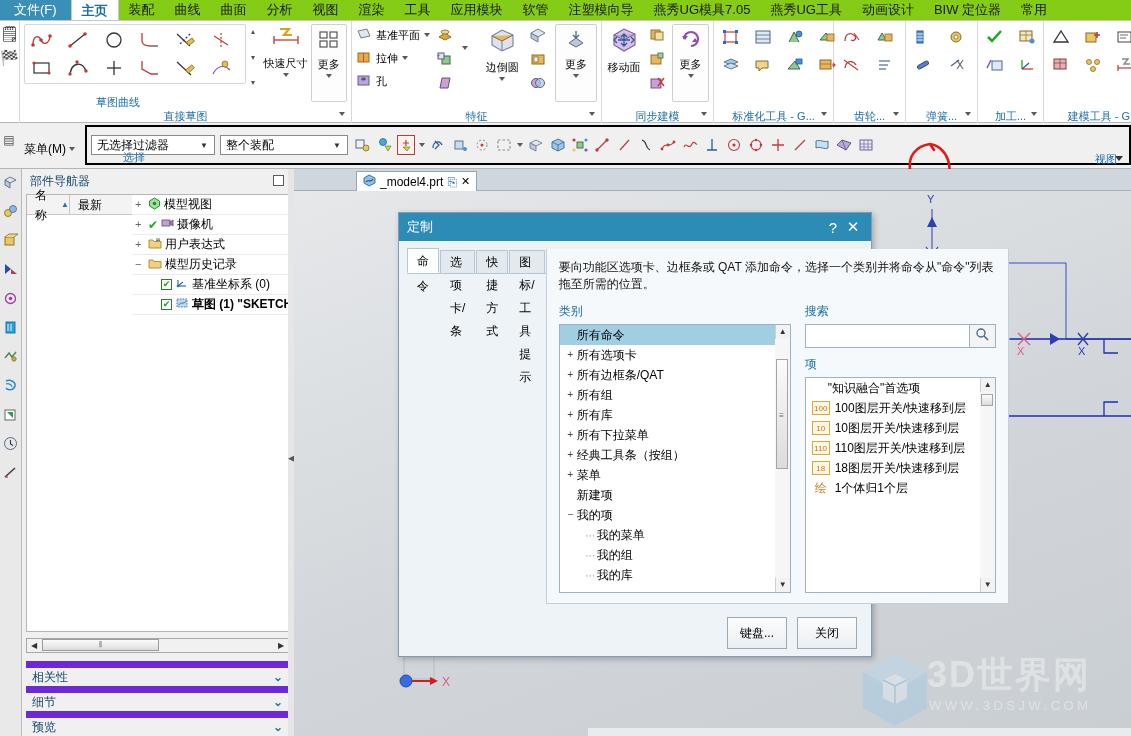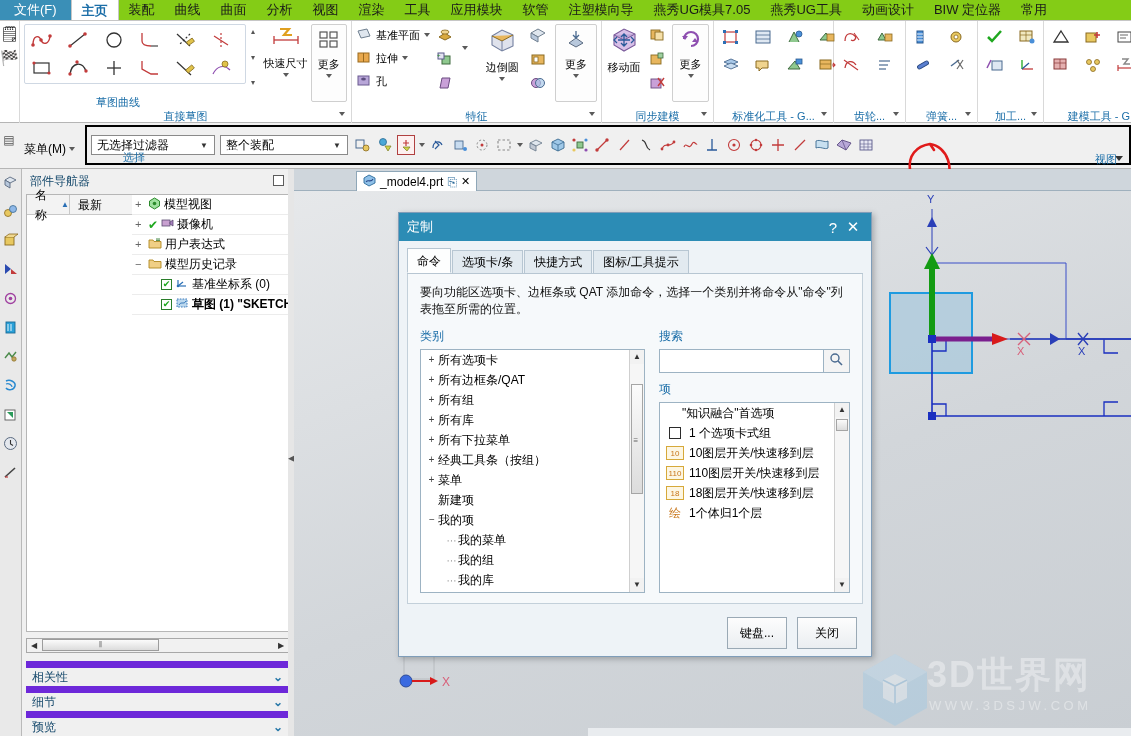--- a/index.html
+++ b/index.html
@@ -177,21 +177,21 @@
     position:absolute; left:398px; top:212px; width:474px; height:445px;
     background:#eef3f7; border:1px solid #7f9db9;
     box-shadow:2px 2px 6px rgba(0,0,0,.25);
     display:flex; flex-direction:column;
   }
   .dlg-title{ height:28px; background:#2c8cb5; color:#fff; display:flex;
     align-items:center; padding:0 8px; font-size:13px; }
   .dlg-title .t{ flex:1; }
   .dlg-title .btn{ width:20px; text-align:center; font-size:15px; cursor:default; }
   .dlg-body{ flex:1; background:#eef3f7; padding:8px 8px 6px 8px;
-    display:flex; flex-direction:column; }
+    display:flex; flex-direction:row; }
   .dlg-tabs{ display:flex; align-items:flex-end; height:25px;
     border-bottom:1px solid #b7c6d2; }
   .dtab{ height:23px; line-height:23px; padding:0 9px; font-size:12px;
     background:#e2eaf0; border:1px solid #b7c6d2; border-bottom:none;
     margin-right:1px; }
   .dtab.active{ background:#fdfefe; height:25px; line-height:25px; border-bottom:1px solid #fdfefe;}
   .dlg-inner{ flex:1; background:#f6f9fb; border:1px solid #c3d0da; border-top:none;
     padding:10px 12px; display:flex; flex-direction:column; }
   .dlg-desc{ font-size:12px; line-height:17px; color:#111; margin-bottom:10px; }
   .dlg-cols{ flex:1; display:flex; gap:14px; }
@@ -1262,20 +1262,24 @@
 
       <div class="dlg-inner">
         <div class="dlg-desc">要向功能区选项卡、边框条或 QAT 添加命令，选择一个类别并将命令从"命令"列表拖至所需的位置。</div>
 
         <div class="dlg-cols">
 
           <div class="col-left">
             <div class="sec-label">类别</div>
             <div class="listbox">
               <div class="items">
+                <div class="litem sel">
+                  <span class="exp"></span>
+                  <span>所有命令</span>
+                </div>
                 <div class="litem">
                   <span class="exp">+</span>
                   <span>所有选项卡</span>
                 </div>
                 <div class="litem">
                   <span class="exp">+</span>
                   <span>所有边框条/QAT</span>
                 </div>
                 <div class="litem">
                   <span class="exp">+</span>
@@ -1344,23 +1348,23 @@
             </div>
 
             <div class="sec-label">项</div>
             <div class="listbox">
               <div class="items">
                 <div class="litem" style="padding-left:22px;">
                   <span>"知识融合"首选项</span>
                 </div>
                 <div class="litem" style="padding-left:6px;">
                   <span class="itm-icon">
-                      <span class="sqbox"></span>
+                      <span class="numbox">100</span>
                     </span>
-                  <span>1 个选项卡式组</span>
+                  <span>100图层开关/快速移到层</span>
                 </div>
                 <div class="litem" style="padding-left:6px;">
                   <span class="itm-icon">
                       <span class="numbox">10</span>
                     </span>
                   <span>10图层开关/快速移到层</span>
                 </div>
                 <div class="litem" style="padding-left:6px;">
                   <span class="itm-icon">
                       <span class="numbox">110</span>

